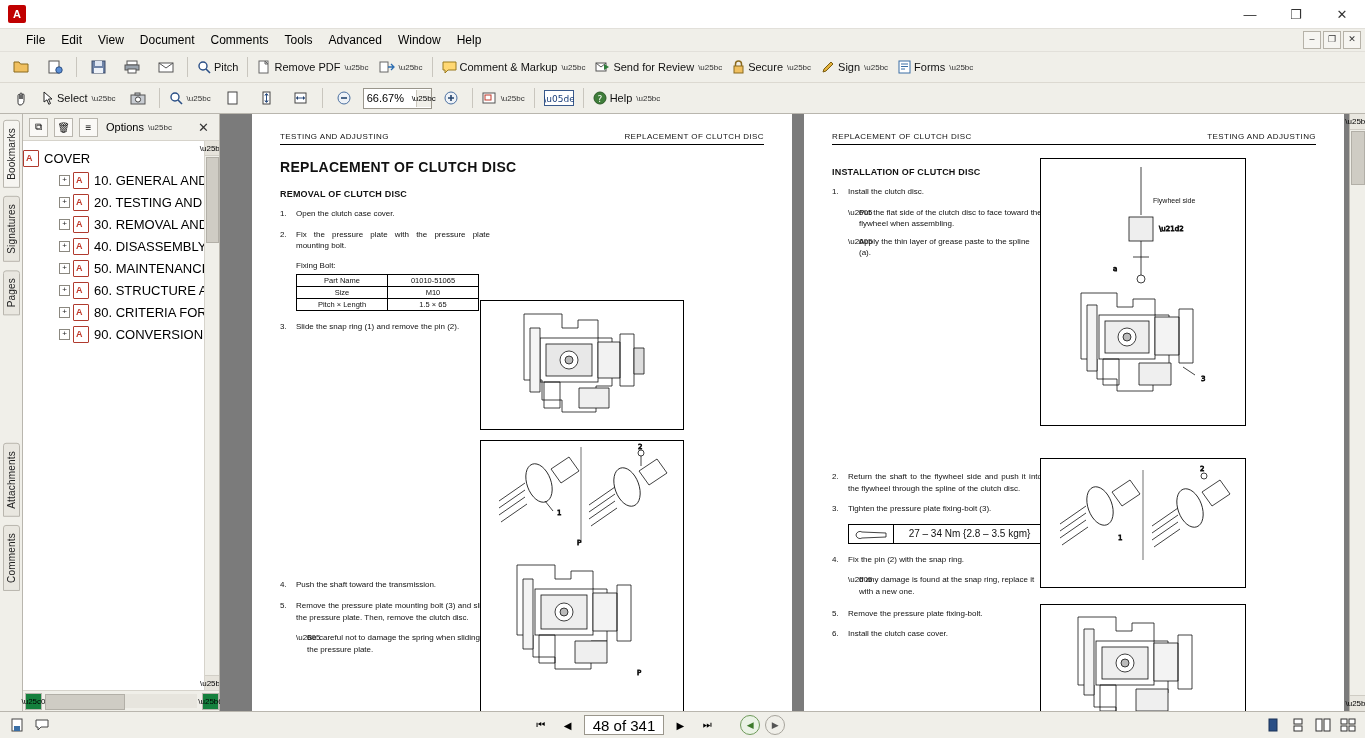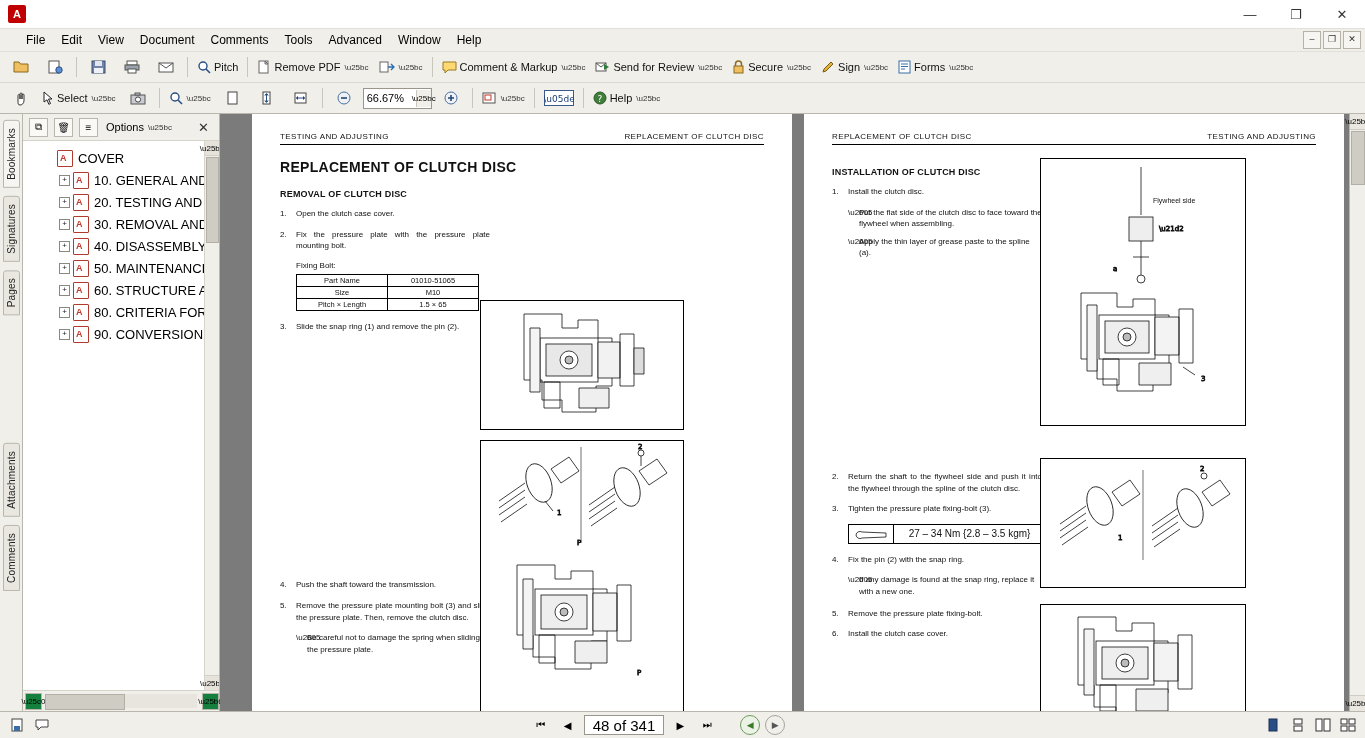--- a/index.html
+++ b/index.html
@@ -44,21 +44,21 @@
   .railtab{writing-mode:vertical-rl;transform:rotate(180deg);background:#e9e7e0;border:1px solid #b9b6ae;border-radius:0 0 3px 3px;font-size:10px;color:#222;padding:7px 2px;letter-spacing:.2px;}
   .railtab.active{background:#f6f5f1;}
 
   
   .bmpane{width:196px;background:#f0efe9;border-right:1px solid #b9b6ae;display:flex;flex-direction:column;}
   .bmhead{height:26px;display:flex;align-items:center;gap:6px;padding:0 6px;border-bottom:1px solid #d6d3cb;}
   .bmhead .ic{width:17px;height:17px;border:1px solid #b9b6ae;background:#faf9f6;display:flex;align-items:center;justify-content:center;font-size:10px;}
   .bmhead .opt{margin-left:2px;font-size:11px;display:flex;align-items:center;gap:3px;}
   .bmhead .x{margin-left:auto;font-size:13px;color:#333;padding:0 4px;}
   .bmlist{flex:1;background:#fff;position:relative;overflow:hidden;padding-top:6px;}
-  .bmrow{display:flex;align-items:center;height:22px;padding-left:34px;font-size:13px;color:#000;position:relative;white-space:nowrap;}
+  .bmrow{display:flex;align-items:center;height:22px;font-size:13px;color:#000;position:relative;white-space:nowrap;}
   .bmrow .plus{position:absolute;left:36px;width:9px;height:9px;border:1px solid #8b8880;background:#fff;font-size:8px;line-height:7px;text-align:center;color:#222;}
   .bmrow.exp{padding-left:50px;}
   .bmrow .pdfic{width:14px;height:15px;background:#fff;border:1px solid #b03a2e;border-radius:1px;margin-right:5px;flex:0 0 auto;position:relative;}
   .bmrow .pdfic::after{content:"A";position:absolute;left:2px;top:1px;font-size:9px;color:#c0392b;font-weight:bold;line-height:12px;}
   .bmscroll{position:absolute;right:0;top:0;width:14px;height:100%;background:#f0efe9;border-left:1px solid #d6d3cb;}
   .bmscroll .arr{height:14px;display:flex;align-items:center;justify-content:center;font-size:8px;background:#e6e3db;border-bottom:1px solid #d2cfc7;}
   .bmscroll .arr.bot{position:absolute;bottom:0;width:100%;border-top:1px solid #d2cfc7;border-bottom:0;}
   .bmscroll .thumb{position:absolute;top:16px;left:1px;width:11px;height:84px;background:#cfccc4;border:1px solid #b2afa7;}
   .bmfoot{height:20px;background:#f0efe9;border-top:1px solid #d6d3cb;display:flex;align-items:center;}
   .bmfoot .arr{width:15px;height:15px;border:1px solid #b9b6ae;background:#15803d;font-size:8px;display:flex;align-items:center;justify-content:center;margin-left:2px;}

